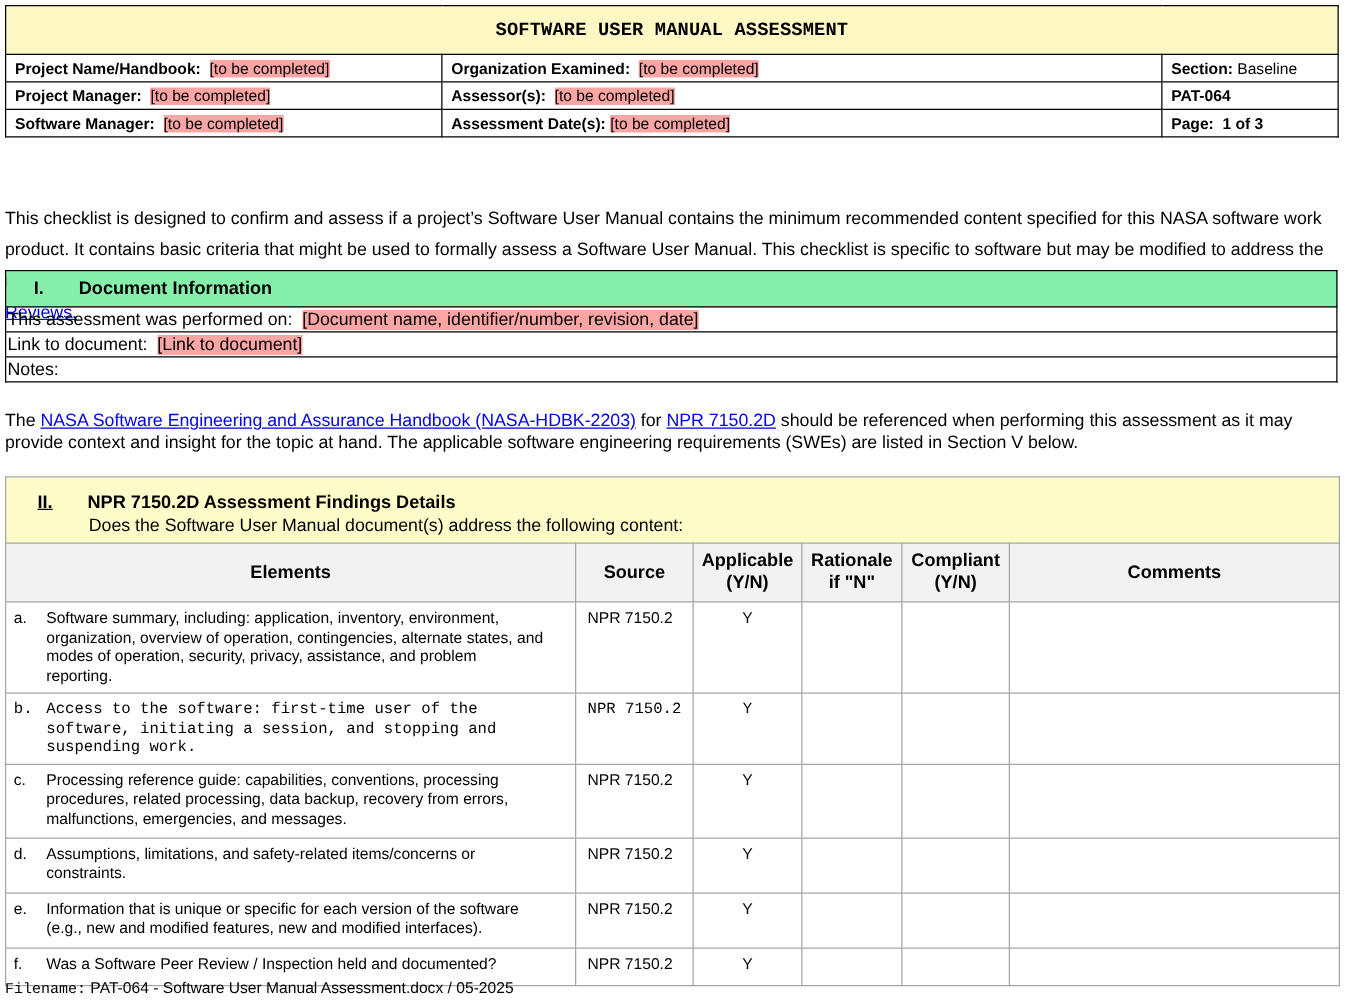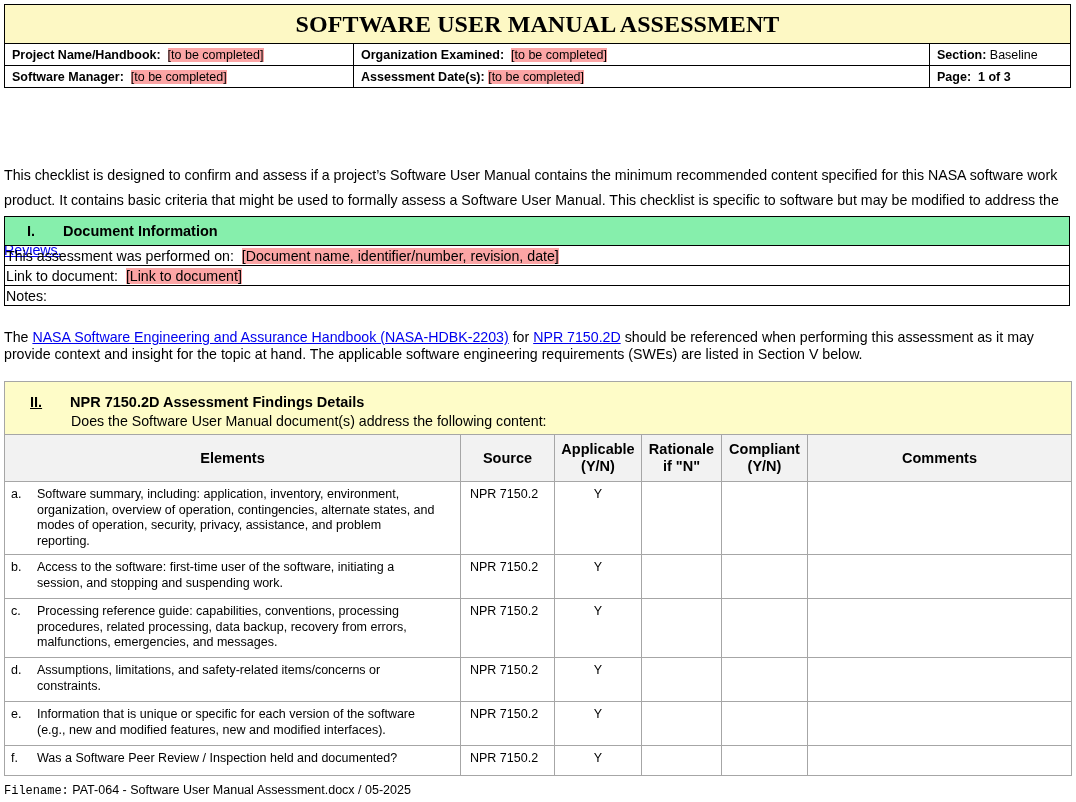--- a/index.html
+++ b/index.html
@@ -5,21 +5,21 @@
     html, body { margin: 0; padding: 0; background: #ffffff; }
     body {
       width: 1076px; height: 802px; position: relative; overflow: hidden;
       font-family: "Liberation Sans", sans-serif; color: #000;
     }
     .abs { position: absolute; }
 
     
     #hdr { left: 4px; top: 4px; width: 1066px; border-collapse: collapse; table-layout: fixed; }
     #hdr td { border: 1px solid #000; font-size: 12.5px; padding: 0 7px; height: 21px; white-space: nowrap; }
-    #hdr .title-cell { background: #fdf8c4; height: 38px; text-align: center; font-family: Liberation Serif, serif; font-weight: bold; font-size: 24px; letter-spacing: 0.1px; padding: 0; }
+    #hdr .title-cell { background: #fdf8c4; height: 38px; text-align: center; font-family: Liberation Mono, monospace; font-weight: bold; font-size: 15px; letter-spacing: 0.1px; padding: 0; }
     .lbl { font-weight: bold; }
     .ph { background: #fca5a5; }
 
     
     #intro { left: 4px; top: 131px; width: 1066px; font-size: 14.2px; line-height: 25px; margin-top: 32px; }
     a, .link { color: #0000ee; text-decoration: underline; }
 
     
     #sec1 { left: 4px; top: 216px; width: 1066px; border-collapse: collapse; table-layout: fixed; }
     #sec1 td { border: 1.5px solid #000; font-size: 14.2px; height: 19px; padding: 0 1px; white-space: nowrap; }
@@ -64,20 +64,31 @@
       <span class="ph">[to be completed]</span>
     </td>
     <td>
       <span class="lbl">Organization Examined:</span>&nbsp;
       <span class="ph">[to be completed]</span>
     </td>
     <td>
       <span class="lbl">Section:</span>
       <span>Baseline</span>
     </td>
+  </tr>
+  <tr>
+    <td>
+      <span class="lbl">Project Manager:</span>&nbsp;
+      <span class="ph">[to be completed]</span>
+    </td>
+    <td>
+      <span class="lbl">Assessor(s):</span>&nbsp;
+      <span class="ph">[to be completed]</span>
+    </td>
+    <td class="lbl">PAT-064</td>
   </tr>
   <tr>
     <td>
       <span class="lbl">Software Manager:</span>&nbsp;
       <span class="ph">[to be completed]</span>
     </td>
     <td>
       <span class="lbl">Assessment Date(s):</span>
       <span class="ph">[to be completed]</span>
     </td>
@@ -151,21 +162,21 @@
   </tbody>
     <tbody id="rows">
       <tr style="height: 73px;">
         <td class="el"><span class="letter">a.</span><span class="txt">Software summary, including:  application, inventory, environment, organization, overview of operation, contingencies, alternate states, and modes of operation, security, privacy, assistance, and problem reporting.</span></td>
         <td class="src">NPR 7150.2</td>
         <td class="app">Y</td>
         <td></td>
         <td></td>
         <td></td>
       </tr>
-      <tr style="height: 44px;">
+      <tr style="height: 44px; font-family: Liberation Mono, monospace;">
         <td class="el"><span class="letter">b.</span><span class="txt">Access to the software:  first-time user of the software, initiating a session, and stopping and suspending work.</span></td>
         <td class="src">NPR 7150.2</td>
         <td class="app">Y</td>
         <td></td>
         <td></td>
         <td></td>
       </tr>
       <tr style="height: 59px;">
         <td class="el"><span class="letter">c.</span><span class="txt">Processing reference guide:  capabilities, conventions, processing procedures, related processing, data backup, recovery from errors, malfunctions, emergencies, and messages.</span></td>
         <td class="src">NPR 7150.2</td>

